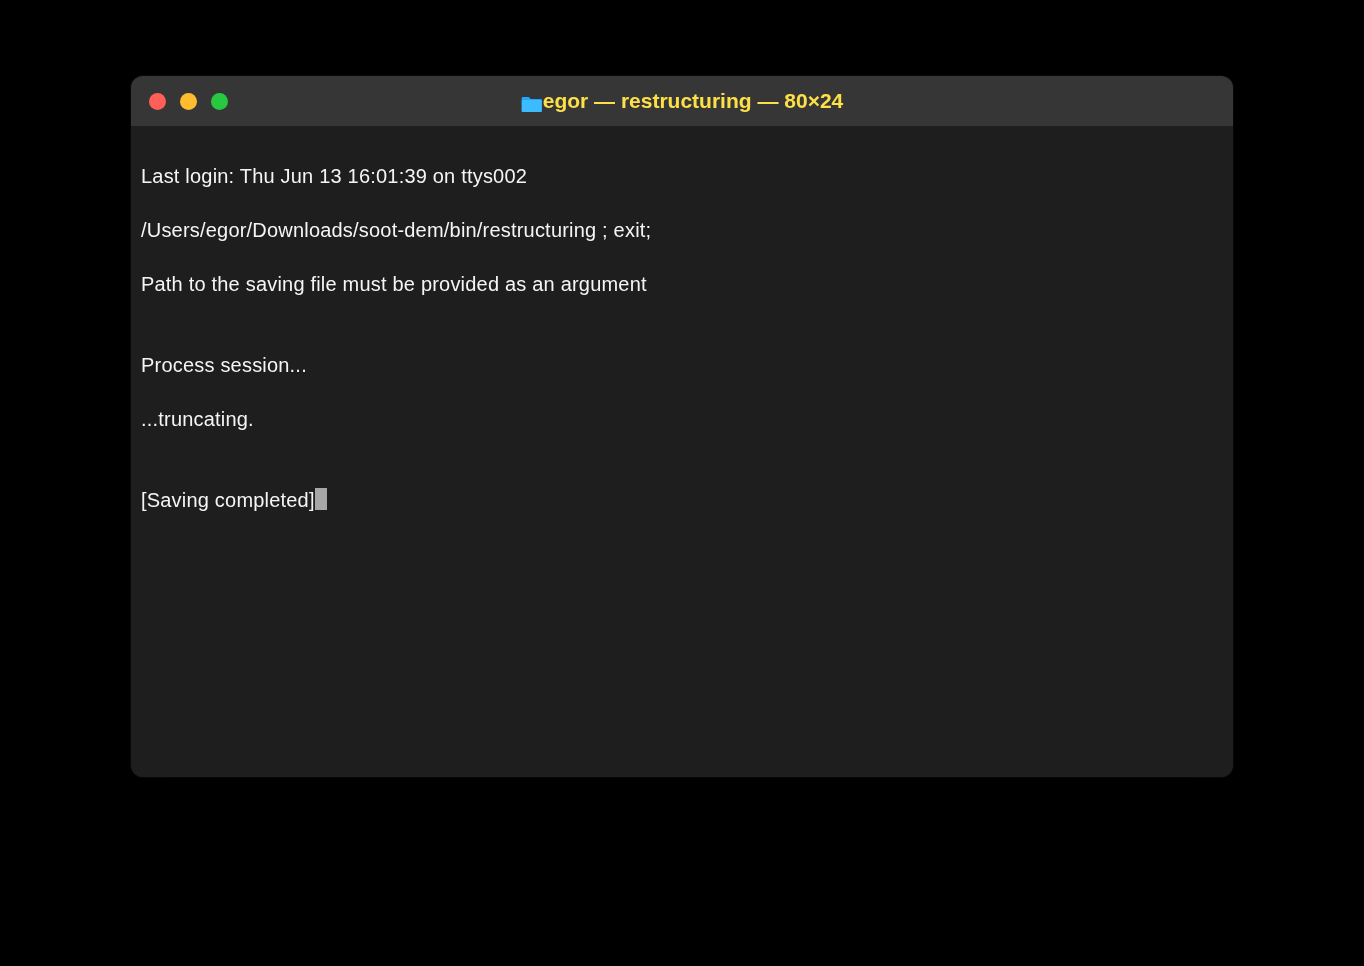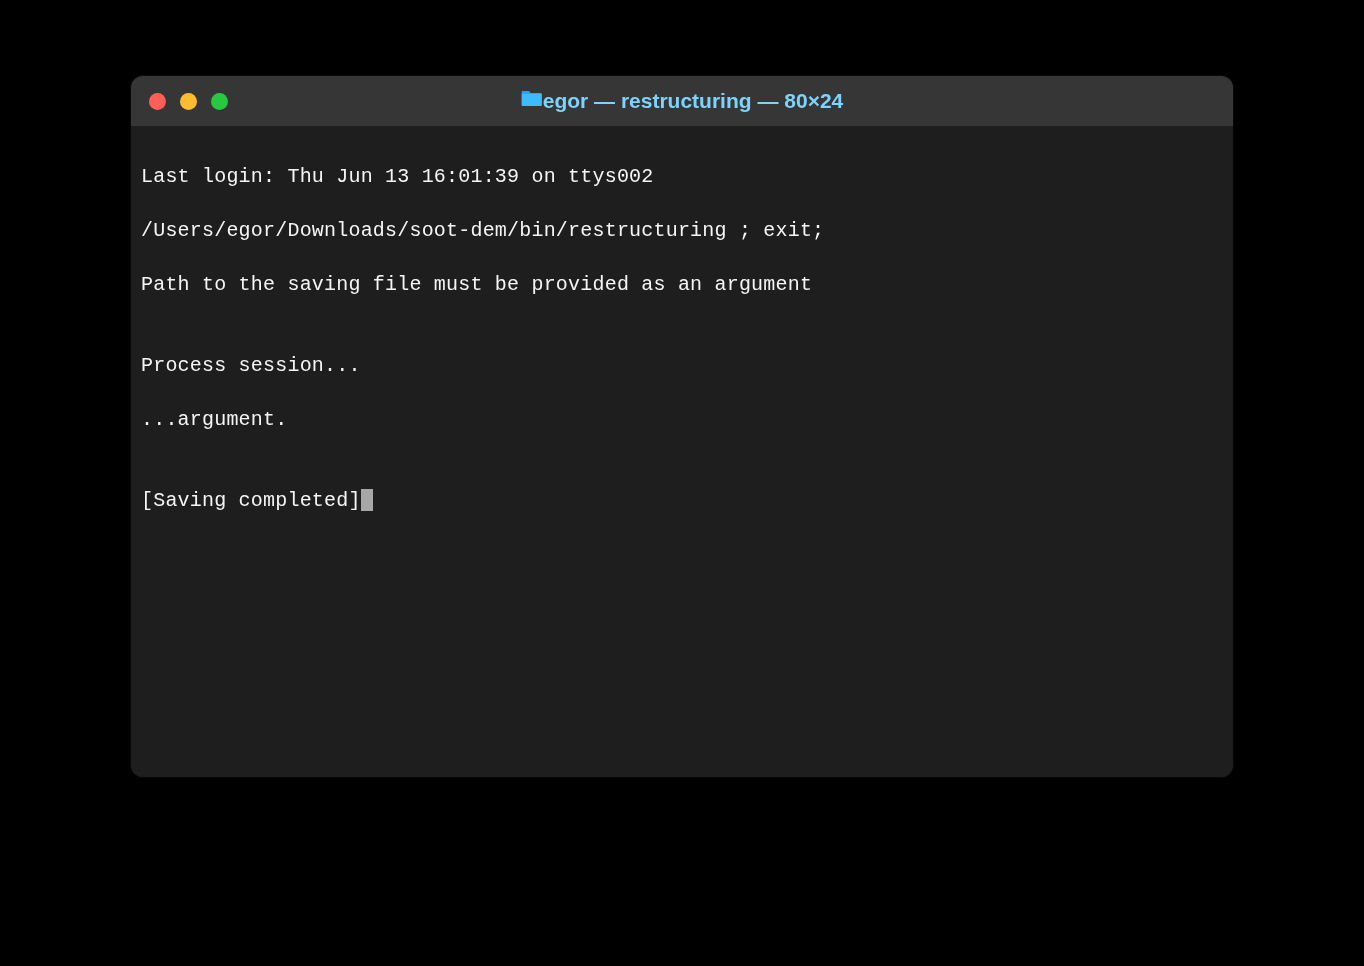--- a/index.html
+++ b/index.html
@@ -43,43 +43,43 @@
       border-radius: 50%;
     }
     .traffic-light.red { background: #ff5f57; }
     .traffic-light.yellow { background: #febc2e; }
     .traffic-light.green { background: #28c840; }
     .title-center {
       position: absolute;
       left: 50%;
       transform: translateX(-50%);
       display: flex;
-      align-items: flex-start;
-      color: #7dd3fc;
+      align-items: flex-end;
+      color: #fde047;
       font-family: -apple-system, BlinkMacSystemFont, "Segoe UI", sans-serif;
       font-size: 21px;
       font-weight: 600;
       white-space: nowrap;
     }
     .folder-icon {
       width: 22px;
       height: 18px;
       display: inline-block;
       flex-shrink: 0;
     }
     .folder-icon svg { display: block; }
     .terminal-body {
       background: #1e1e1e;
       color: #f5f5f5;
       padding: 10px 10px 14px 10px;
       font-size: 20px;
       line-height: 27px;
       min-height: 651px;
       white-space: pre;
-      font-family: Liberation Mono, monospace;
+      font-family: Liberation Sans, sans-serif;
       letter-spacing: 0.2px;
     }
     .line { white-space: pre; }
     .cursor-block {
       display: inline-block;
       width: 12px;
       height: 22px;
       background: #a7a7a7;
       vertical-align: text-bottom;
       margin-bottom: 1px;
@@ -104,17 +104,17 @@
       </span>
       <span>egor — restructuring — 80×24</span>
     </div>
   </div>
   <div class="terminal-body">
 <div class="line">Last login: Thu Jun 13 16:01:39 on ttys002</div>
 <div class="line">/Users/egor/Downloads/soot-dem/bin/restructuring ; exit;</div>
 <div class="line">Path to the saving file must be provided as an argument</div>
 <div class="line"></div>
 <div class="line">Process session...</div>
-<div class="line">...argument.</div>
+<div class="line">...truncating.</div>
 <div class="line"></div>
 <div class="line"><span>[Saving completed]</span><span class="cursor-block"></span></div>
   </div>
 </div>
 
 </body></html>

